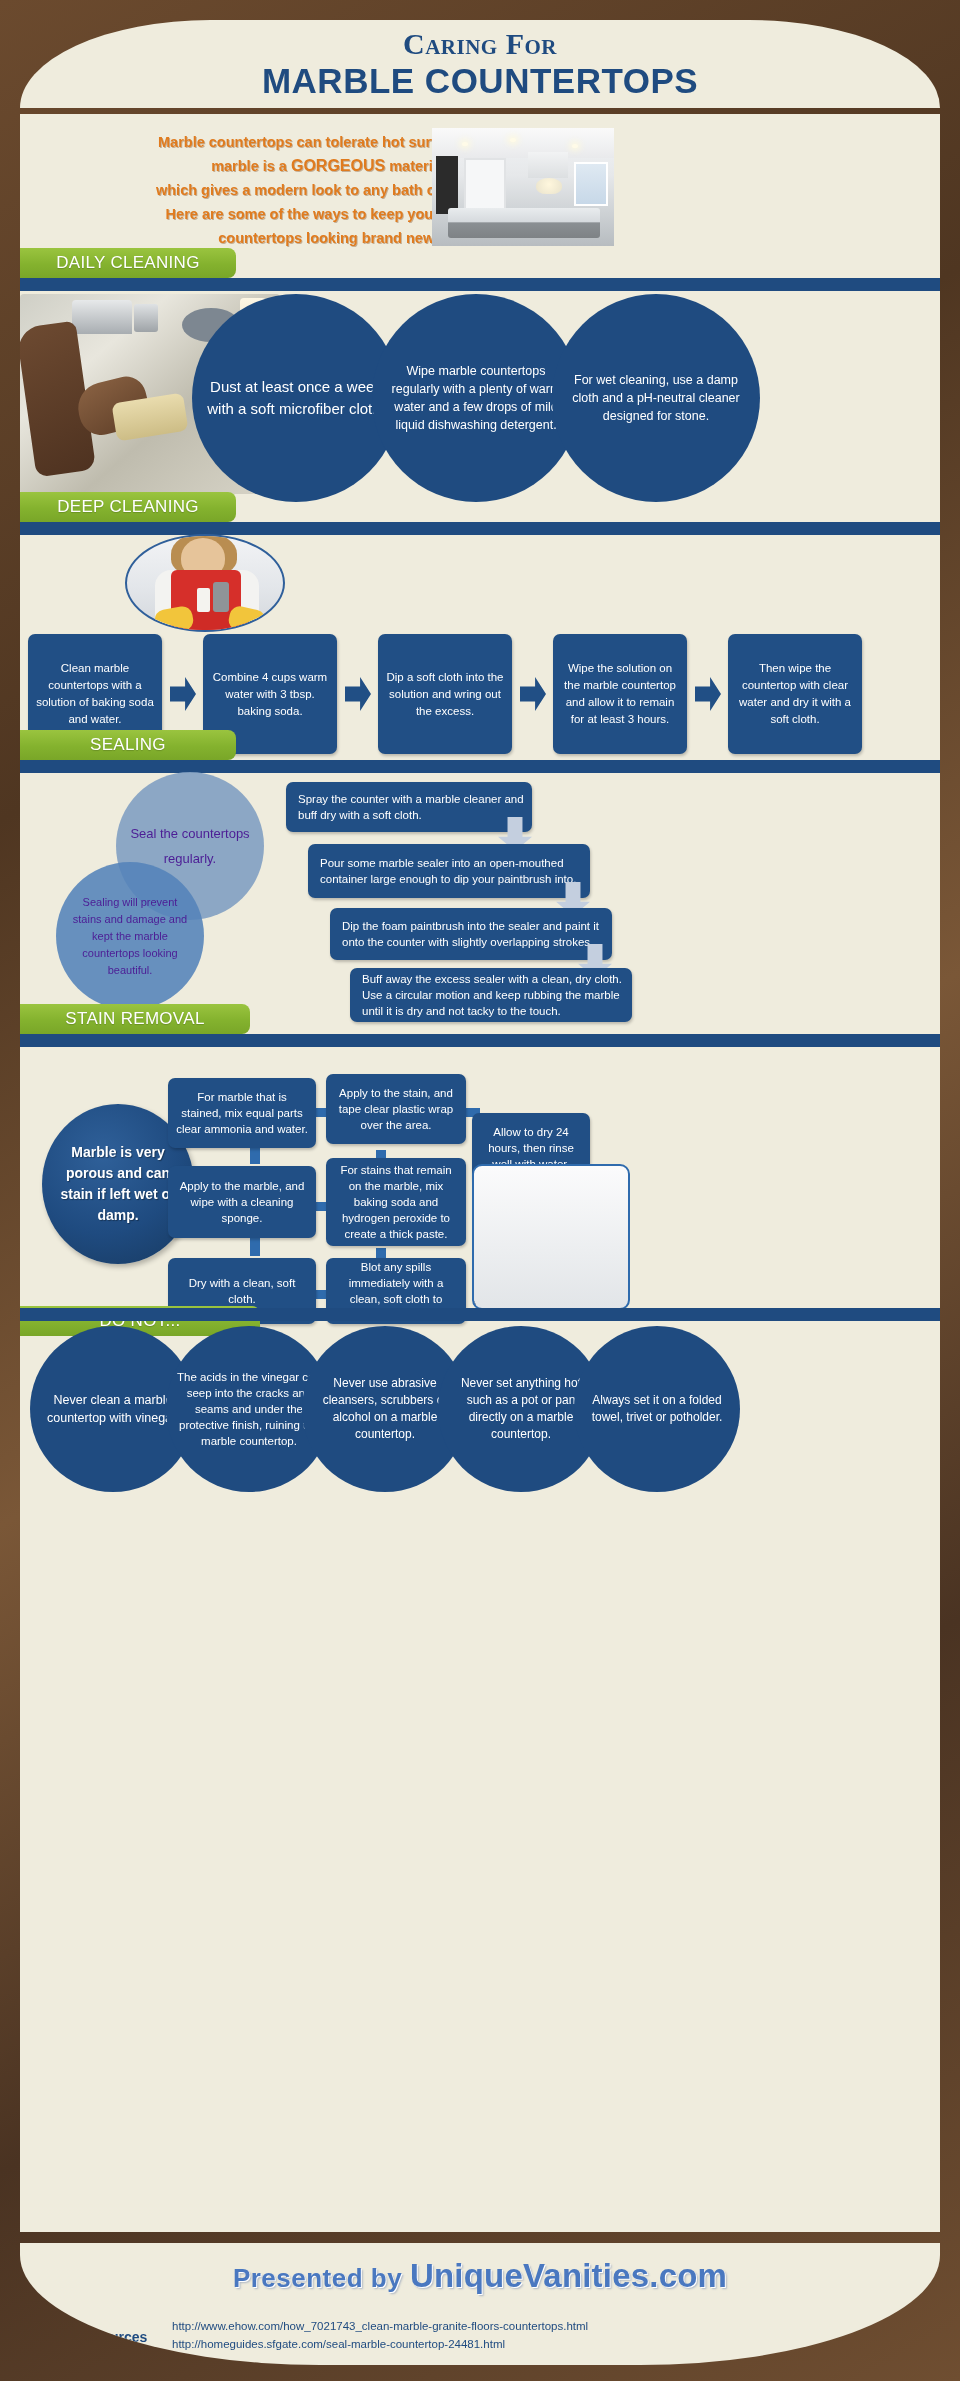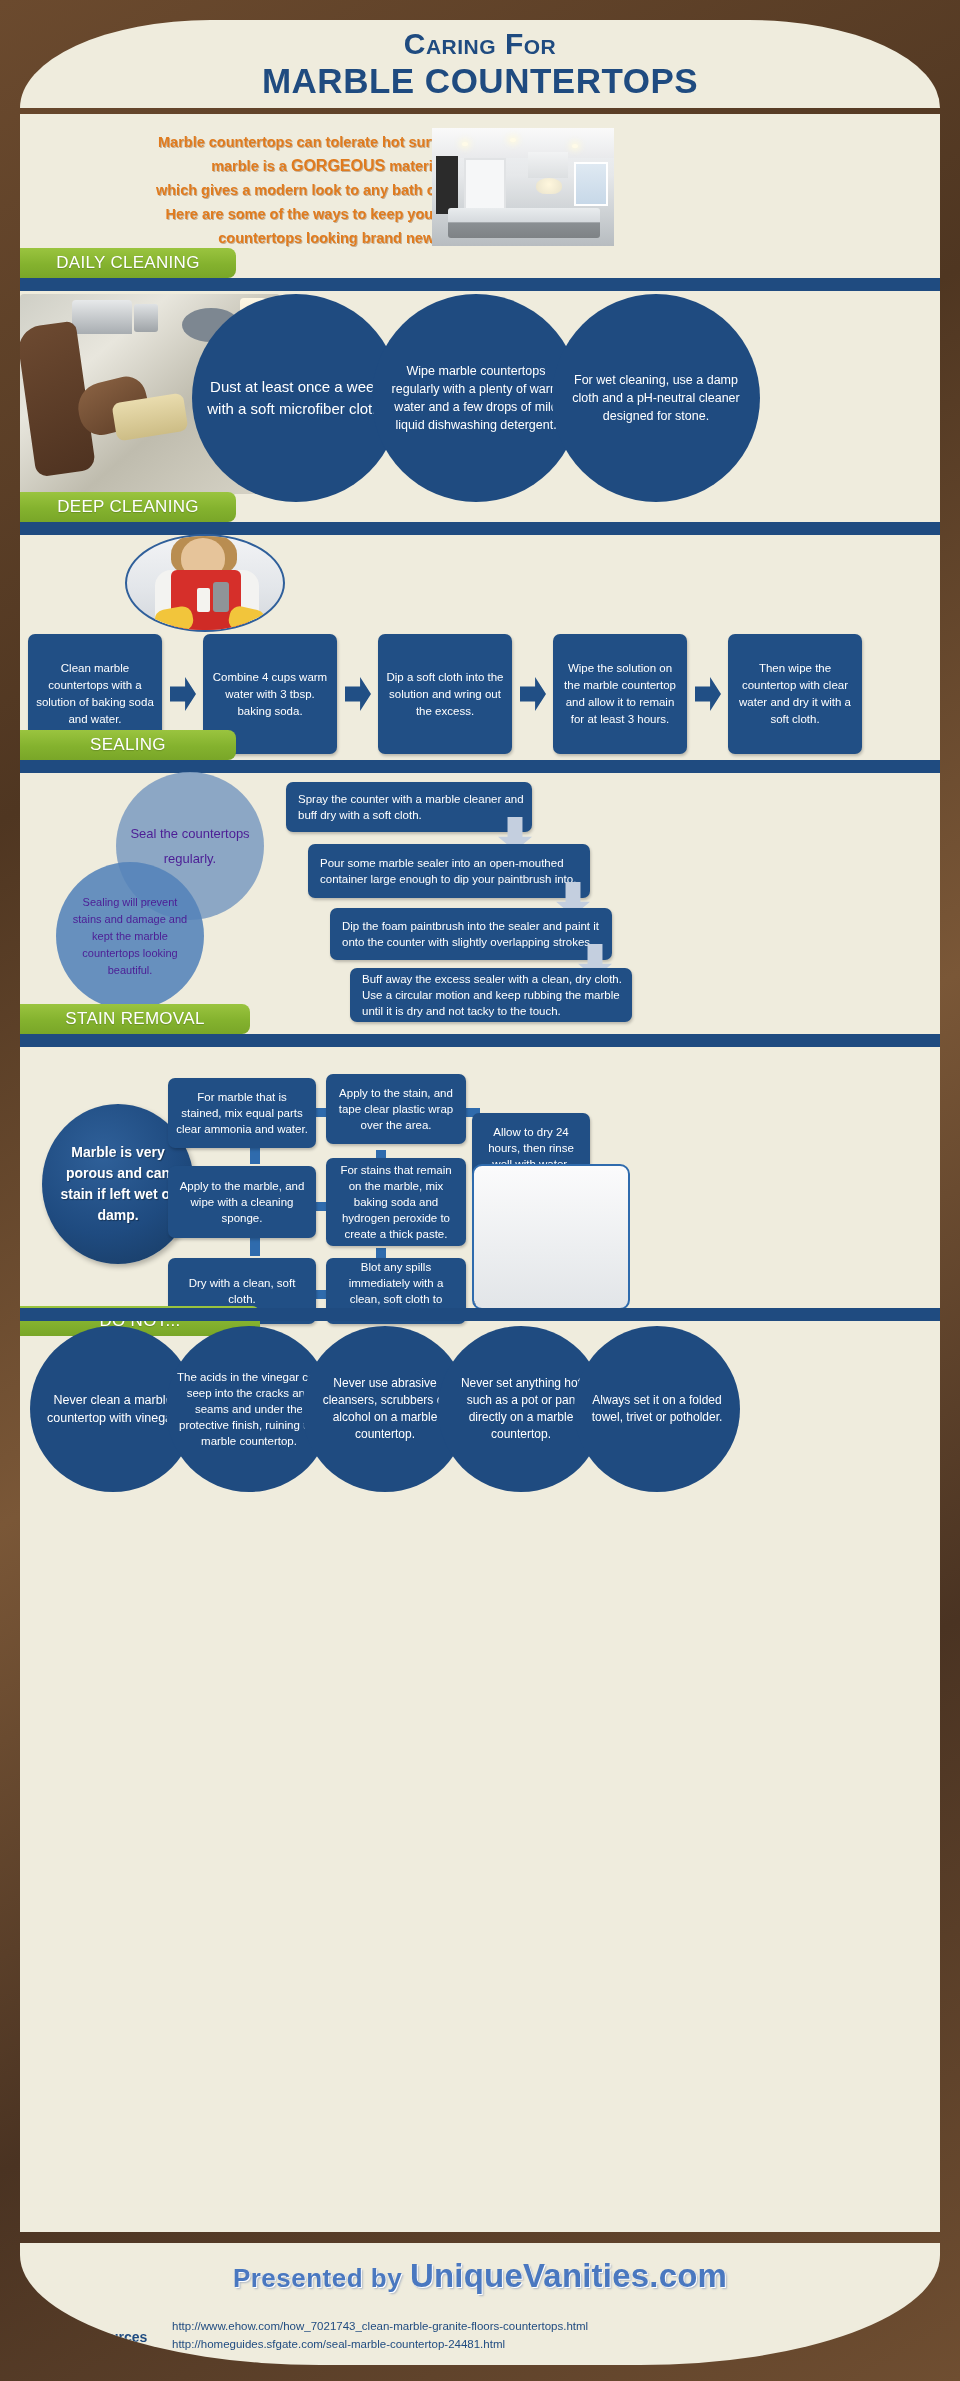--- a/index.html
+++ b/index.html
@@ -32,21 +32,21 @@
   .header-card {
     position: absolute; left: 20px; top: 20px; width: 920px; height: 88px;
     background: #efecdd;
     border-radius: 260px 260px 0 0 / 120px 120px 0 0;
     text-align: center;
     overflow: hidden;
   }
   .title-1 {
     color: #1f4b80; font-weight: bold; letter-spacing: .5px;
     font-size: 30px; line-height: 34px; padding-top: 7px;
-    font-variant: small-caps; text-transform: capitalize;
+    font-variant: small-caps; text-transform: capitalize; font-family: Liberation Serif, serif;
   }
   .title-2 {
     color: #1f4b80; font-weight: bold; font-size: 35px; line-height: 40px;
     letter-spacing: .5px;
   }
 
   
   .body-panel {
     position: absolute; left: 20px; top: 114px; width: 920px; height: 2118px;
     background: #efecdd;

